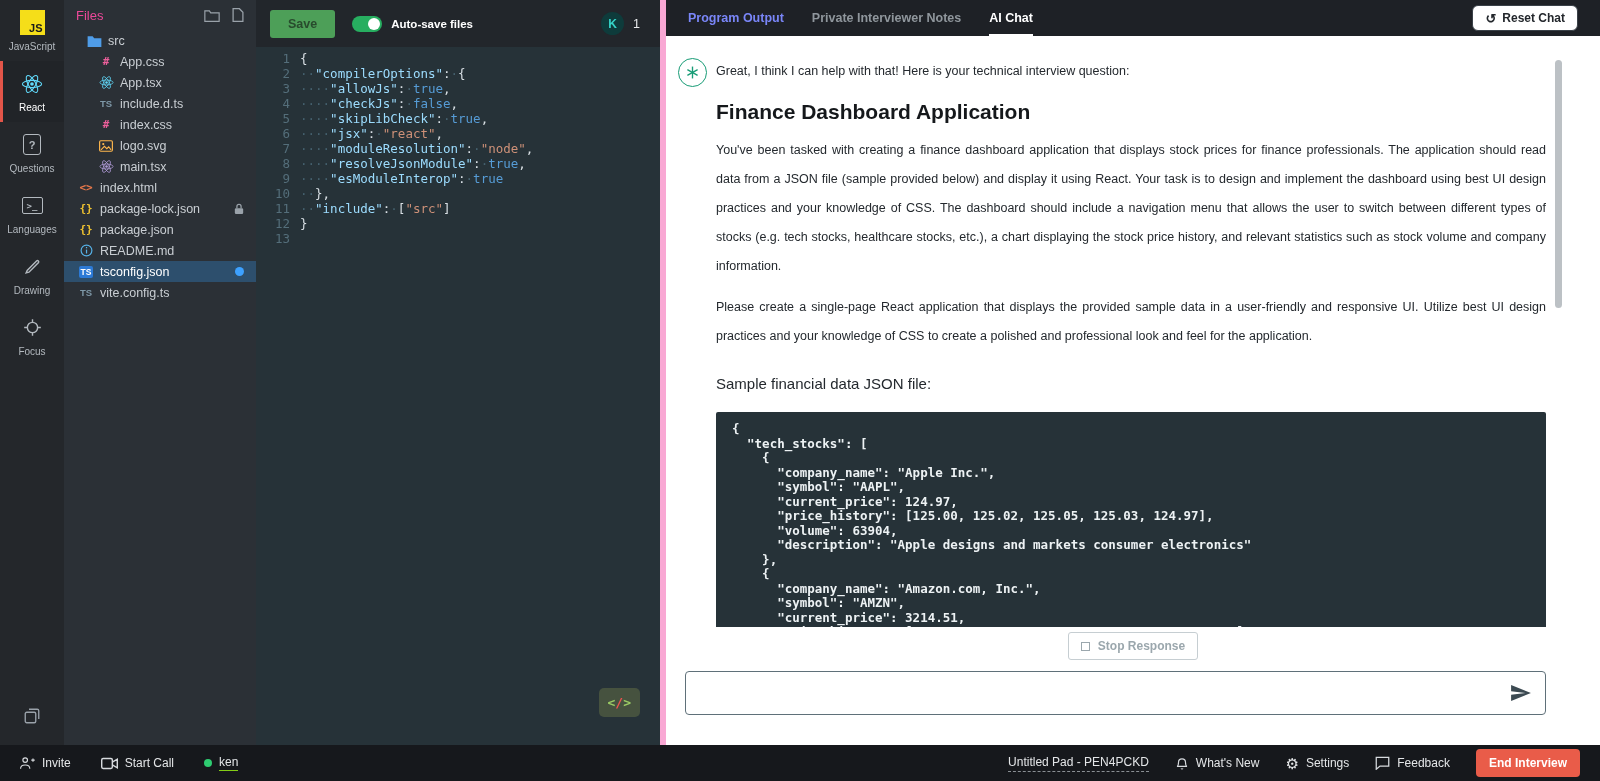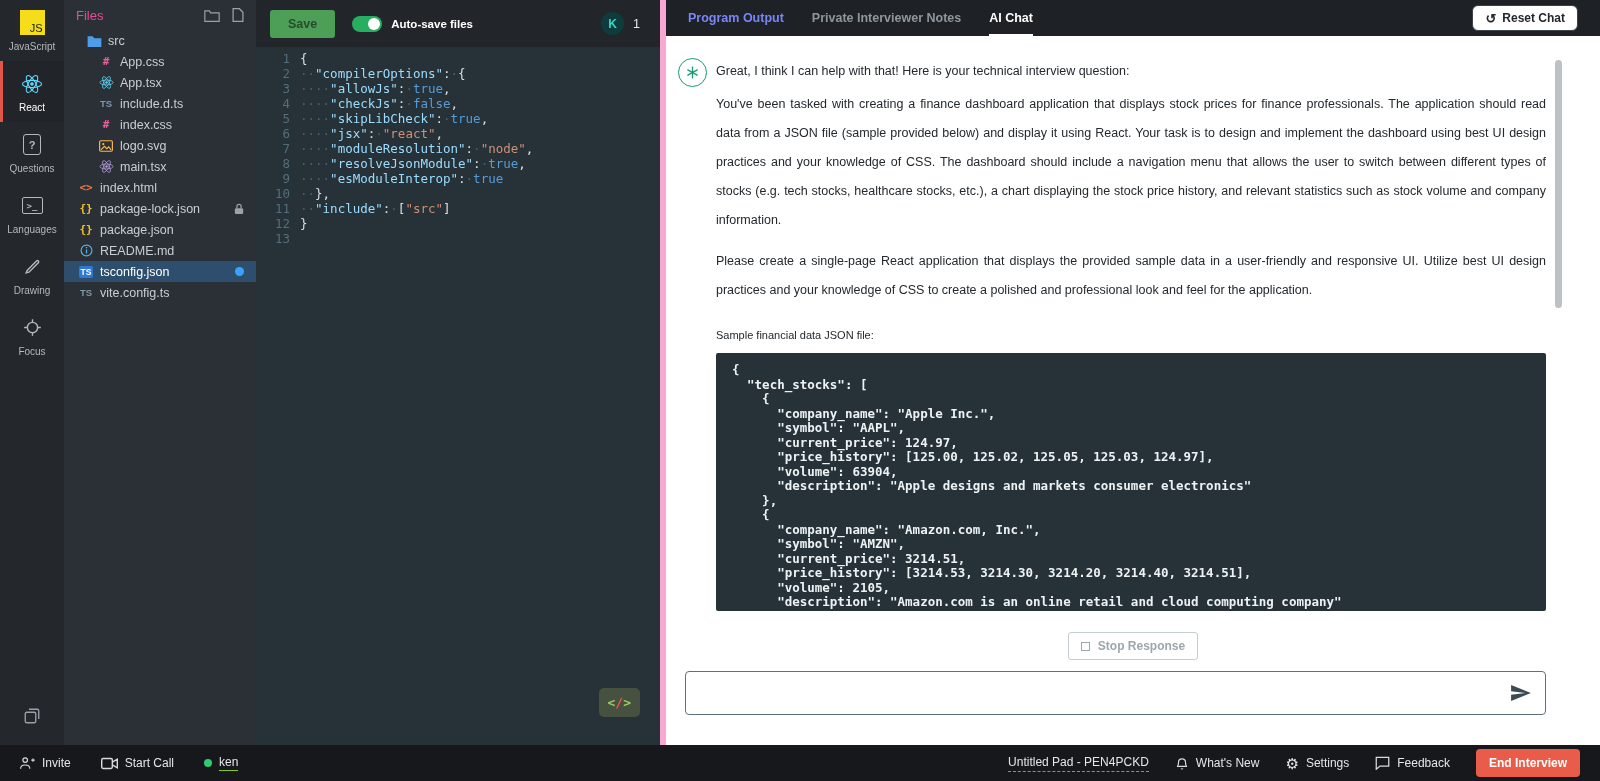--- a/index.html
+++ b/index.html
@@ -6,21 +6,21 @@
   html,body{width:1600px;height:781px;overflow:hidden;background:#fff;font-family:"Liberation Sans",sans-serif}
   .app{width:1600px;height:781px;display:flex;flex-direction:column}
   .main-row{flex:1;display:flex;min-height:0}
 
   
   .icon-sidebar{width:64px;background:#24272b;display:flex;flex-direction:column;flex:none}
   .side-item{display:flex;flex-direction:column;align-items:center;gap:6px;padding:10px 0 9px;color:#b3b9bf;font-size:10px;cursor:pointer;border-left:3px solid transparent;border-right:3px solid transparent}
   .side-item.active{color:#fff;border-left-color:#e25549;background:#212428}
   .side-icon{height:25px;display:flex;align-items:center;justify-content:center}
   .side-label{line-height:11px}
-  .js-logo{width:25px;height:25px;background:#f5de19;color:#17191c;font-weight:normal;font-size:11px;display:flex;align-items:flex-end;justify-content:flex-end;padding:1px 2px}
+  .js-logo{width:25px;height:25px;background:#f5de19;color:#17191c;font-weight:bold;font-size:11px;display:flex;align-items:flex-end;justify-content:flex-end;padding:1px 2px}
   .q-icon{width:18px;height:21px;border:1.6px solid #b3b9bf;border-radius:3px;font-size:11px;font-weight:bold;display:flex;align-items:center;justify-content:center}
   .lang-icon{width:21px;height:17px;border:1.6px solid #b3b9bf;border-radius:2px;font-size:9px;font-weight:bold;display:flex;align-items:center;justify-content:center;font-family:"DejaVu Sans Mono",monospace}
   .sidebar-bottom{margin-top:auto;padding:12px 0 16px;display:flex;justify-content:center}
 
   
   .file-panel{width:192px;background:#2b3036;color:#c9ced3;font-size:12.5px;display:flex;flex-direction:column;flex:none}
   .files-header{height:30px;display:flex;align-items:center;padding:0 12px;color:#ec4899;font-size:13px;flex:none}
   .files-header .spacer{flex:1}
   .fh-icon{margin-left:12px;display:flex;align-items:center;cursor:pointer}
   .file-row{height:21px;display:flex;align-items:center;gap:6px;padding-right:12px;cursor:pointer;white-space:nowrap}
@@ -62,21 +62,21 @@
   .reset-btn{margin-left:auto;background:#fff;border:1px solid #3a4148;border-radius:6px;height:26px;padding:0 12px;font-size:12px;font-weight:bold;color:#23272c;display:flex;align-items:center;gap:6px;font-family:inherit;cursor:pointer}
   .reset-icon{font-size:13px}
 
   .chat-scroll{flex:1;overflow:hidden;padding:18px 54px 0 12px}
   .message{display:flex;gap:9px}
   .ai-avatar{width:29px;height:29px;border-radius:50%;border:1.6px solid #189c76;display:flex;align-items:center;justify-content:center;flex:none;margin-top:4px;background:#fff}
   .msg-body{flex:1;min-width:0;color:#24292e}
   .msg-body .intro{font-size:12.5px;margin:10px 0 0}
   .msg-body h2{font-size:21px;color:#15181b;margin:22px 0 6px;font-weight:bold}
   .msg-body p.para{font-size:12.5px;line-height:29px;text-align:justify;margin:12px 0 0}
-  .sample-label{font-size:11px;margin:24px 0 12px}
+  .sample-label{font-size:15px;margin:24px 0 20px}
   .sample-code{background:#263238;color:#edf2f4;font-family:"DejaVu Sans Mono",monospace;font-size:12.5px;line-height:14.5px;font-weight:bold;padding:10px 16px;height:258px;overflow:hidden;border-radius:2px}
   .stop-row{height:38px;display:flex;justify-content:center;align-items:center;flex:none}
   .stop-btn{display:flex;align-items:center;gap:8px;border:1px solid #c6ced2;background:#fff;border-radius:3px;padding:6px 12px;color:#9ba7ad;font-size:12px;font-weight:bold;font-family:inherit;cursor:pointer}
   .stop-square{width:9px;height:9px;border:1.5px solid #9ba7ad;display:inline-block}
   .composer{flex:none;margin:6px 54px 30px 19px;position:relative}
   .chat-input{width:100%;height:44px;border:1.5px solid #5f7079;border-radius:4px;padding:0 52px 0 12px;font-size:14px;font-family:inherit;outline:none;color:#24292e;background:#fff}
   .send-icon{position:absolute;right:14px;top:50%;transform:translateY(-50%);cursor:pointer;display:flex}
   .chat-scrollbar{position:absolute;right:38px;top:60px;width:7px;height:248px;background:#bcc1c5;border-radius:4px;cursor:pointer}
 
   
@@ -335,20 +335,21 @@
             <svg width="15" height="15" viewBox="0 0 24 24">
                 <g stroke="#189c76" stroke-width="2.2">
                   <line x1="12" y1="2.5" x2="12" y2="21.5"></line>
                   <line x1="3.8" y1="7.3" x2="20.2" y2="16.7"></line>
                   <line x1="3.8" y1="16.7" x2="20.2" y2="7.3"></line>
                 </g>
               </svg>
           </div>
           <div class="msg-body">
             <p class="intro">Great, I think I can help with that! Here is your technical interview question:</p>
+            <h2>Finance Dashboard Application</h2>
             <p class="para">You've been tasked with creating a finance dashboard application that displays stock prices for finance professionals. The application should read data from a JSON file (sample provided below) and display it using React. Your task is to design and implement the dashboard using best UI design practices and your knowledge of CSS. The dashboard should include a navigation menu that allows the user to switch between different types of stocks (e.g. tech stocks, healthcare stocks, etc.), a chart displaying the stock price history, and relevant statistics such as stock volume and company information.</p>
             <p class="para">Please create a single-page React application that displays the provided sample data in a user-friendly and responsive UI. Utilize best UI design practices and your knowledge of CSS to create a polished and professional look and feel for the application.</p>
             <p class="sample-label">Sample financial data JSON file:</p>
             <pre class="sample-code" id="sample-code">{
   "tech_stocks": [
     {
       "company_name": "Apple Inc.",
       "symbol": "AAPL",
       "current_price": 124.97,
       "price_history": [125.00, 125.02, 125.05, 125.03, 124.97],

